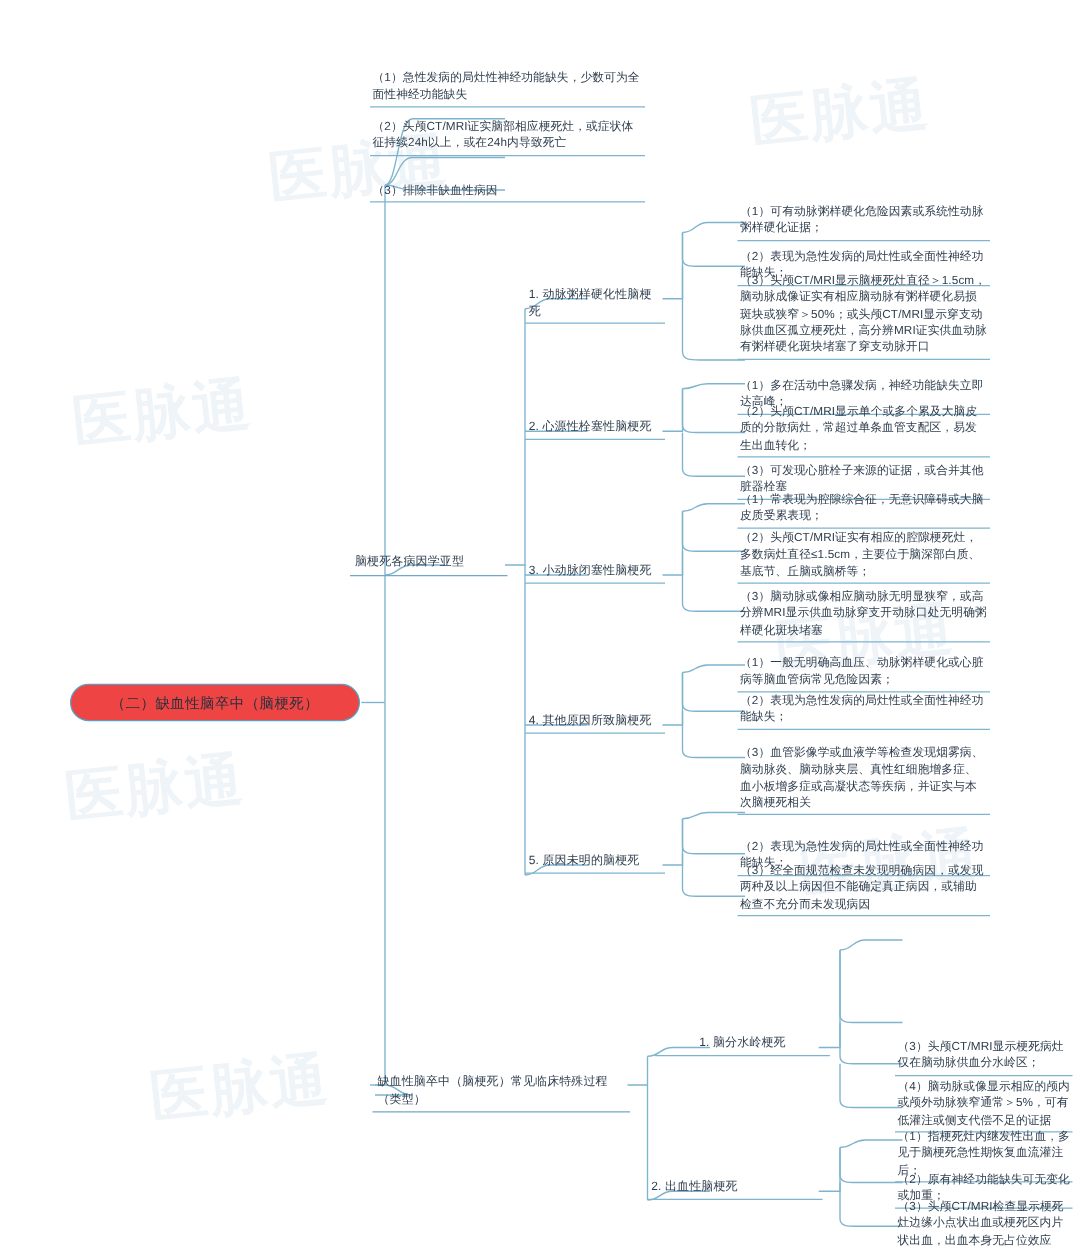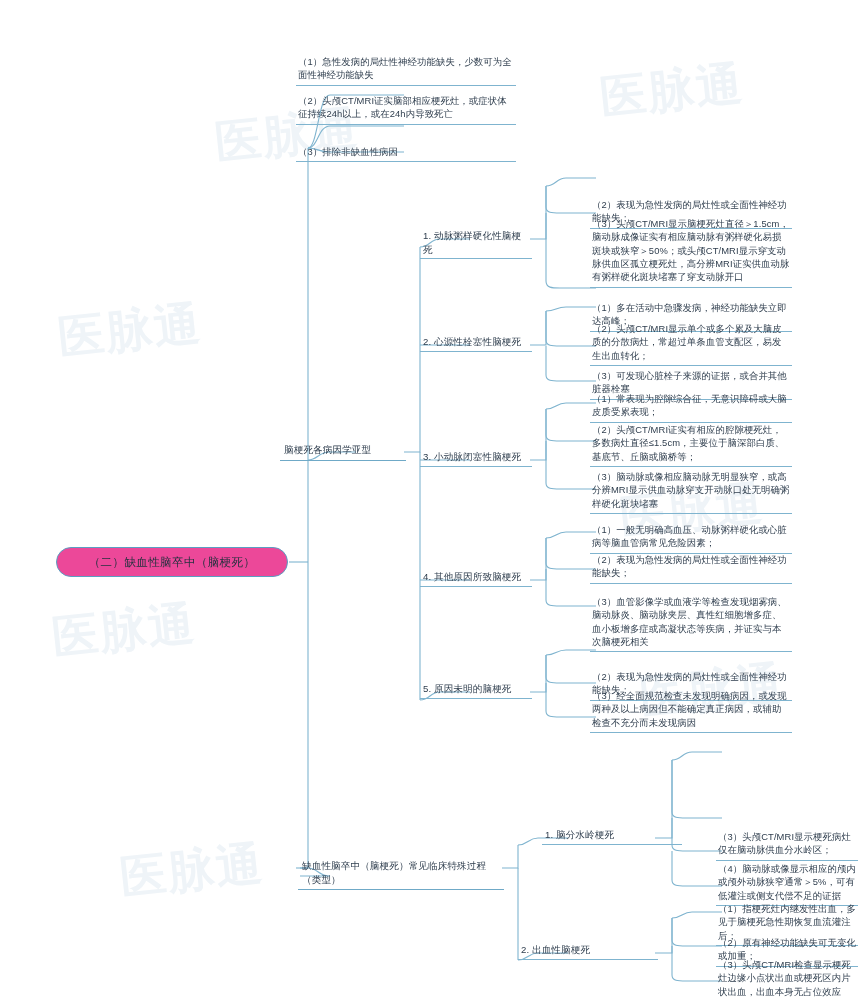--- a/index.html
+++ b/index.html
@@ -58,21 +58,21 @@
     border-bottom:1px solid #6fa9c7;
     font-size:9.6px;
   }
   
   .root{
     position:absolute;
     left:56px;top:547px;
     width:232px;height:30px;
     border:1.3px solid #5b9ec2;
     border-radius:15px;
-    background:#ec4899;
+    background:#ef4444;
     display:flex;align-items:center;justify-content:center;
     font-size:11.5px;
     color:#24313f;
     letter-spacing:0.4px;
     box-sizing:border-box;
   }
 </style>
 </head>
 <body>
 
@@ -166,41 +166,42 @@
   <div class="node leaf" style="left:296px;top:143px;width:220px;">（3）排除非缺血性病因</div>
 
   <div class="node section" style="left:280px;top:441px;width:126px;">脑梗死各病因学亚型</div>
 
   <div class="node branch" style="left:420px;top:228px;width:112px;">1. 动脉粥样硬化性脑梗死</div>
   <div class="node branch" style="left:420px;top:334px;width:112px;">2. 心源性栓塞性脑梗死</div>
   <div class="node branch" style="left:420px;top:449px;width:112px;">3. 小动脉闭塞性脑梗死</div>
   <div class="node branch" style="left:420px;top:569px;width:112px;">4. 其他原因所致脑梗死</div>
   <div class="node branch" style="left:420px;top:681px;width:112px;">5. 原因未明的脑梗死</div>
 
+  <div class="node leaf" style="left:590px;top:160px;width:202px;">（1）可有动脉粥样硬化危险因素或系统性动脉粥样硬化证据；</div>
   <div class="node leaf" style="left:590px;top:196px;width:202px;">（2）表现为急性发病的局灶性或全面性神经功能缺失；</div>
   <div class="node leaf" style="left:590px;top:215px;width:202px;">（3）头颅CT/MRI显示脑梗死灶直径＞1.5cm，脑动脉成像证实有相应脑动脉有粥样硬化易损斑块或狭窄＞50%；或头颅CT/MRI显示穿支动脉供血区孤立梗死灶，高分辨MRI证实供血动脉有粥样硬化斑块堵塞了穿支动脉开口</div>
 
   <div class="node leaf" style="left:590px;top:299px;width:202px;">（1）多在活动中急骤发病，神经功能缺失立即达高峰；</div>
   <div class="node leaf" style="left:590px;top:320px;width:202px;">（2）头颅CT/MRI显示单个或多个累及大脑皮质的分散病灶，常超过单条血管支配区，易发生出血转化；</div>
   <div class="node leaf" style="left:590px;top:367px;width:202px;">（3）可发现心脏栓子来源的证据，或合并其他脏器栓塞</div>
 
   <div class="node leaf" style="left:590px;top:390px;width:202px;">（1）常表现为腔隙综合征，无意识障碍或大脑皮质受累表现；</div>
   <div class="node leaf" style="left:590px;top:421px;width:202px;">（2）头颅CT/MRI证实有相应的腔隙梗死灶，多数病灶直径≤1.5cm，主要位于脑深部白质、基底节、丘脑或脑桥等；</div>
   <div class="node leaf" style="left:590px;top:468px;width:202px;">（3）脑动脉或像相应脑动脉无明显狭窄，或高分辨MRI显示供血动脉穿支开动脉口处无明确粥样硬化斑块堵塞</div>
 
   <div class="node leaf" style="left:590px;top:521px;width:202px;">（1）一般无明确高血压、动脉粥样硬化或心脏病等脑血管病常见危险因素；</div>
   <div class="node leaf" style="left:590px;top:551px;width:202px;">（2）表现为急性发病的局灶性或全面性神经功能缺失；</div>
   <div class="node leaf" style="left:590px;top:570px;width:202px;margin-top:23px;">（3）血管影像学或血液学等检查发现烟雾病、脑动脉炎、脑动脉夹层、真性红细胞增多症、血小板增多症或高凝状态等疾病，并证实与本次脑梗死相关</div>
 
   <div class="node leaf" style="left:590px;top:668px;width:202px;">（2）表现为急性发病的局灶性或全面性神经功能缺失；</div>
   <div class="node leaf" style="left:590px;top:687px;width:202px;">（3）经全面规范检查未发现明确病因，或发现两种及以上病因但不能确定真正病因，或辅助检查不充分而未发现病因</div>
 
   <div class="node section" style="left:298px;top:857px;width:206px;">缺血性脑卒中（脑梗死）常见临床特殊过程（类型）</div>
 
-  <div class="node branch" style="left:542px;top:827px;width:140px;">1. 脑分水岭梗死</div>
+  <div class="node branch" style="left:524px;top:827px;width:140px;text-align:center;">1. 脑分水岭梗死</div>
   <div class="node branch" style="left:518px;top:942px;width:140px;">2. 出血性脑梗死</div>
 
   <div class="node leaf" style="left:716px;top:828px;width:142px;">（3）头颅CT/MRI显示梗死病灶仅在脑动脉供血分水岭区；</div>
   <div class="node leaf" style="left:716px;top:860px;width:142px;">（4）脑动脉或像显示相应的颅内或颅外动脉狭窄通常＞5%，可有低灌注或侧支代偿不足的证据</div>
 
   <div class="node leaf" style="left:716px;top:900px;width:142px;">（1）指梗死灶内继发性出血，多见于脑梗死急性期恢复血流灌注后；</div>
   <div class="node leaf" style="left:716px;top:934px;width:142px;">（2）原有神经功能缺失可无变化或加重；</div>
   <div class="node leaf" style="left:716px;top:956px;width:142px;">（3）头颅CT/MRI检查显示梗死灶边缘小点状出血或梗死区内片状出血，出血本身无占位效应</div>
 
 </div>

